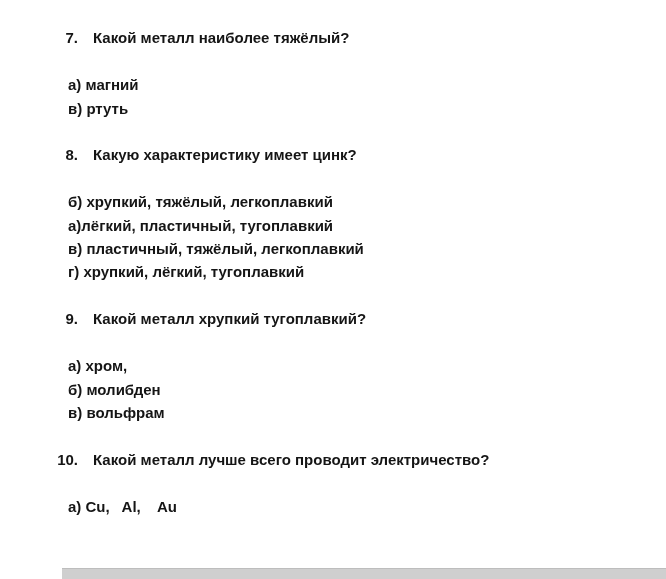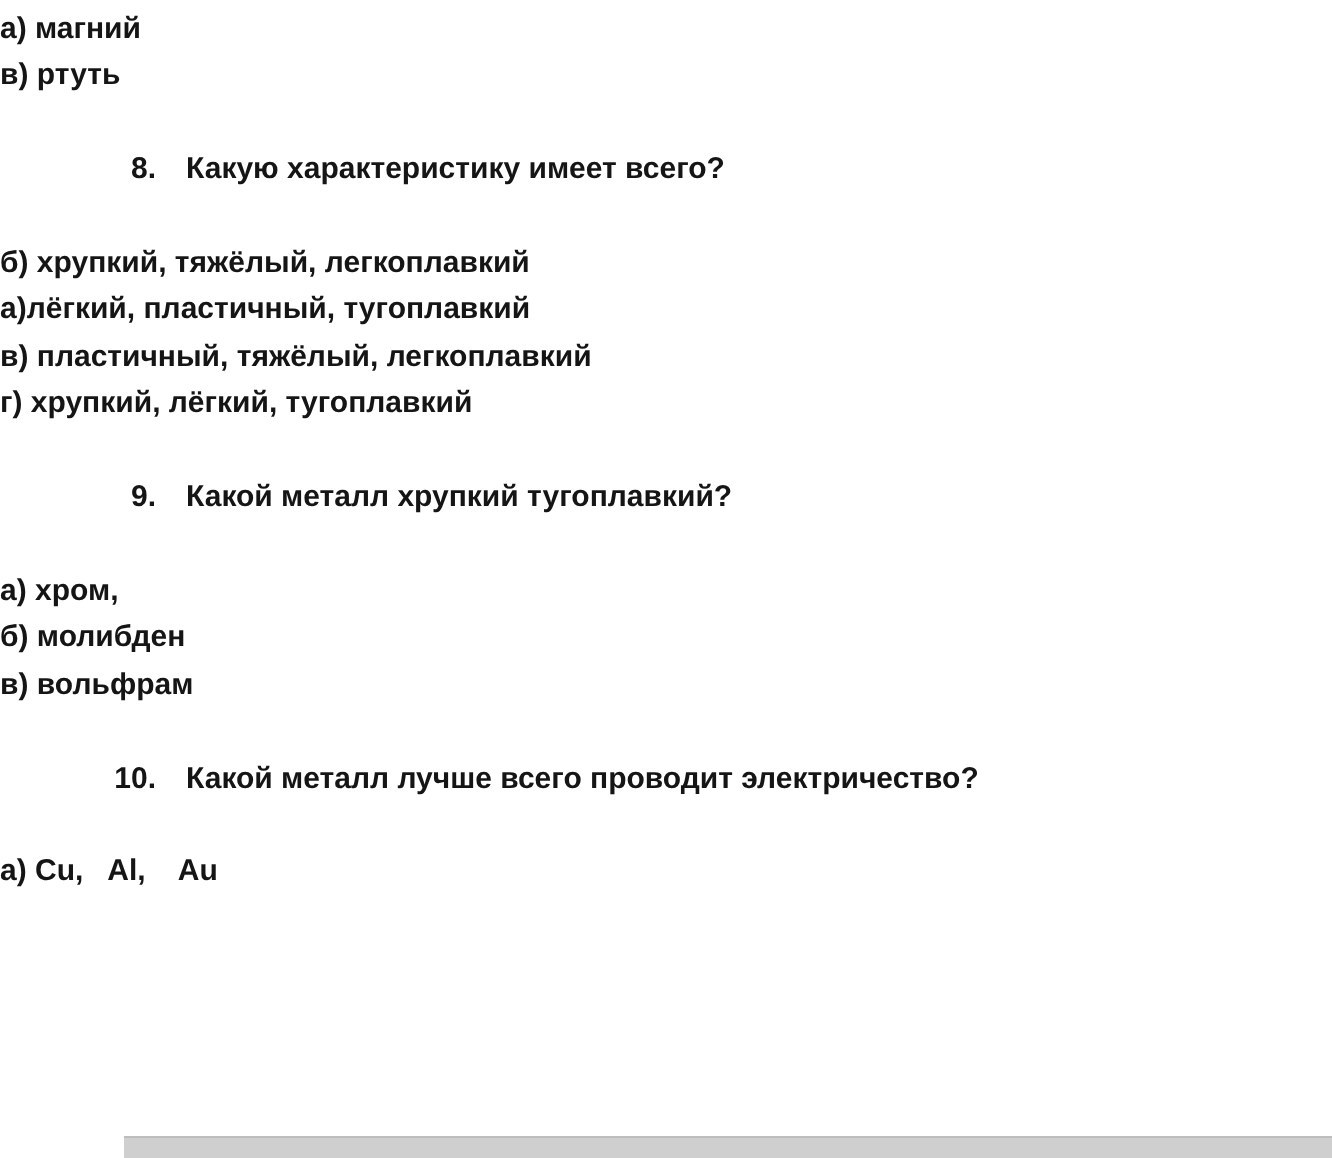--- a/index.html
+++ b/index.html
@@ -28,45 +28,49 @@
     text-align: right;
     vertical-align: top;
   }
   .q-text {
     display: inline-block;
     padding-left: 15px;
     white-space: pre-wrap;
   }
   .opt {
     line-height: 23.4px;
+    padding-left: 68px;
     white-space: pre-wrap;
   }
   .bottom-bar {
     position: absolute;
     left: 62px;
     right: 0;
     bottom: 0;
     height: 11px;
     background: #cfcfcf;
     border-top: 1px solid #bdbdbd;
   }
 </style>
 </head>
 <body>
 
 <div class="doc">
 
   <div class="question">
+    <div class="q-line">
+      <span class="q-num">7.</span><span class="q-text">Какой металл наиболее тяжёлый?</span>
+    </div>
     <div class="opt">а) магний</div>
     <div class="opt">в) ртуть</div>
   </div>
 
   <div class="question">
     <div class="q-line">
-      <span class="q-num">8.</span><span class="q-text">Какую характеристику имеет всего?</span>
+      <span class="q-num">8.</span><span class="q-text">Какую характеристику имеет цинк?</span>
     </div>
     <div class="opt">б) хрупкий, тяжёлый, легкоплавкий</div>
     <div class="opt">а)лёгкий, пластичный, тугоплавкий</div>
     <div class="opt">в) пластичный, тяжёлый, легкоплавкий</div>
     <div class="opt">г) хрупкий, лёгкий, тугоплавкий</div>
   </div>
 
   <div class="question">
     <div class="q-line">
       <span class="q-num">9.</span><span class="q-text">Какой металл хрупкий тугоплавкий?</span>

